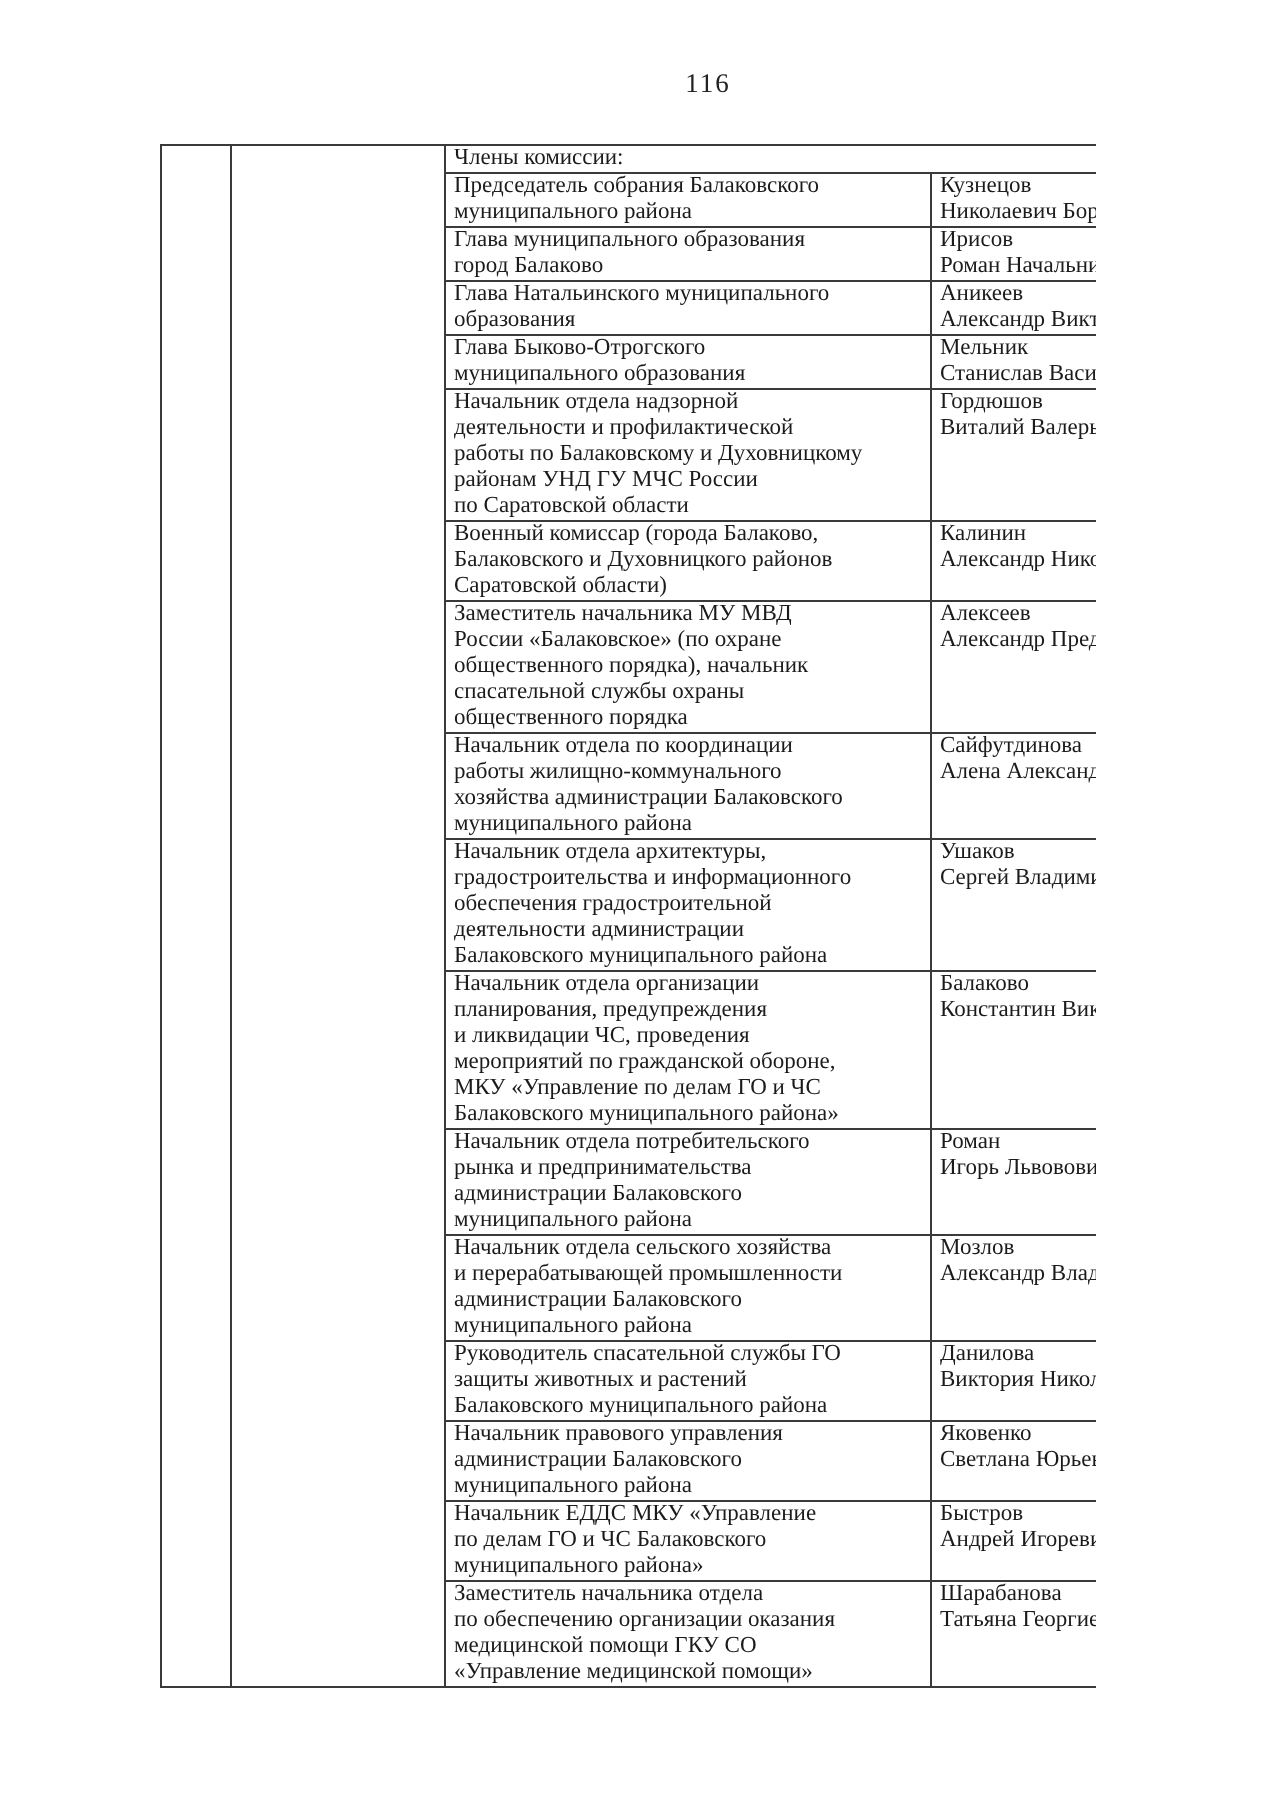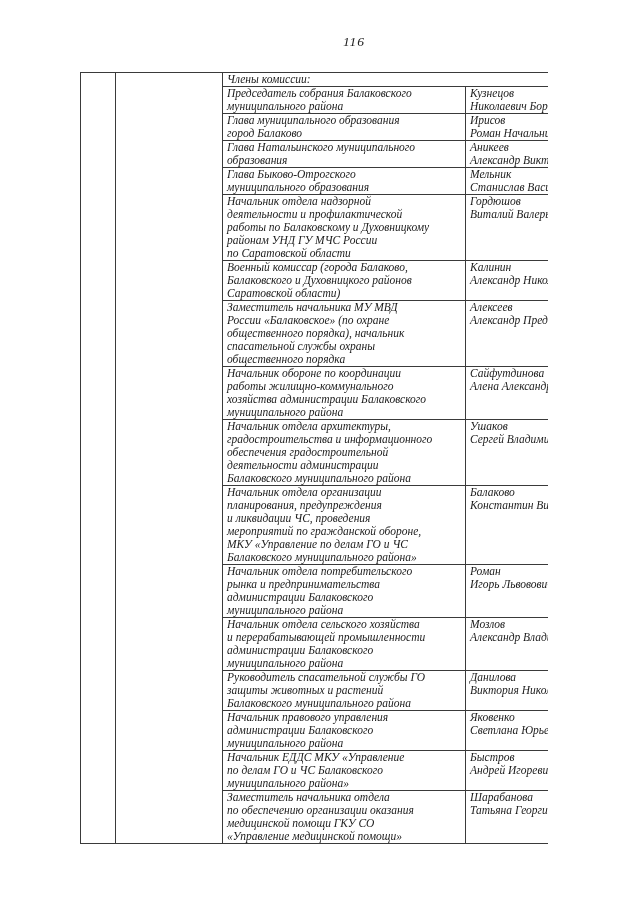--- a/index.html
+++ b/index.html
@@ -8,21 +8,20 @@
     background: #ffffff;
   }
   .page {
     position: relative;
     width: 548px;
     height: 905px;
     background: #ffffff;
     font-family: "Liberation Serif", "DejaVu Serif", serif;
     color: #1b1b1b;
     overflow: hidden;
-    font-style: italic;
   }
   .page-number {
     position: absolute;
     top: 34px;
     left: 80px;
     width: 548px;
     text-align: center;
     font-size: 13.5px;
     letter-spacing: 1px;
     color: #222;
@@ -113,21 +112,21 @@
       <tr>
         <td>Заместитель начальника МУ МВД
 России «Балаковское» (по охране
 общественного порядка), начальник
 спасательной службы охраны
 общественного порядка</td>
         <td>Алексеев
 Александр Председатель</td>
       </tr>
       <tr>
-        <td>Начальник обороне по координации
+        <td>Начальник отдела по координации
 работы жилищно-коммунального
 хозяйства администрации Балаковского
 муниципального района</td>
         <td>Сайфутдинова
 Алена Александровна</td>
       </tr>
       <tr>
         <td>Начальник отдела архитектуры,
 градостроительства и информационного
 обеспечения градостроительной

